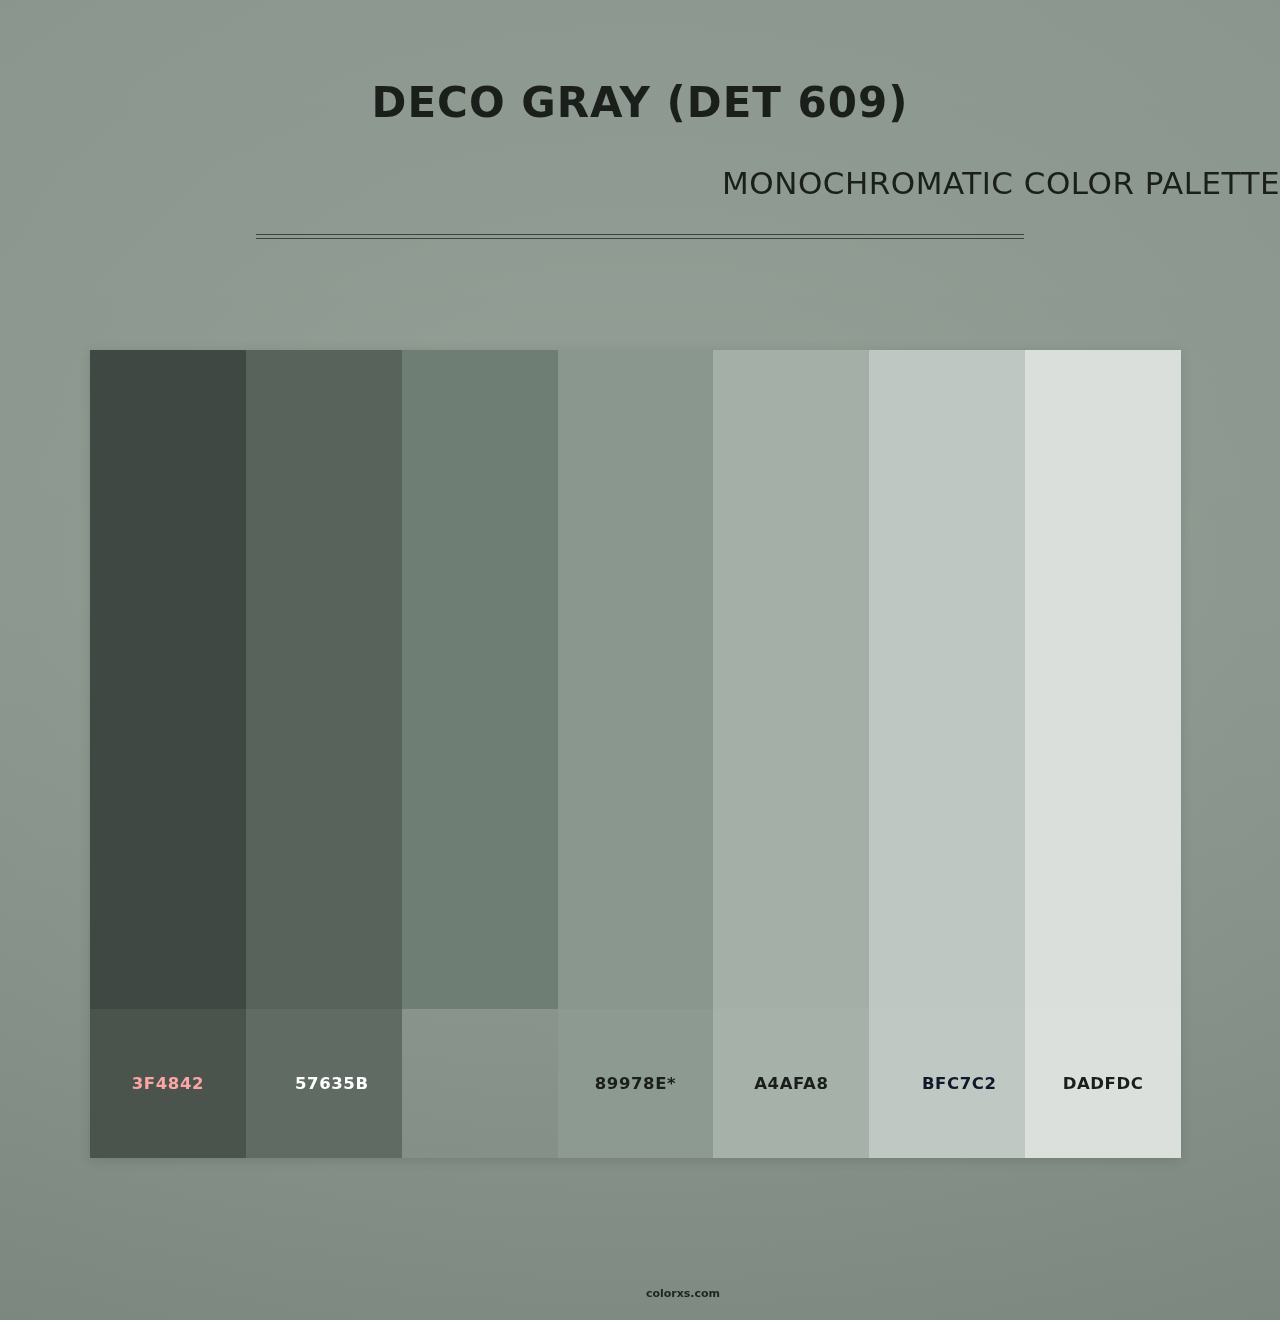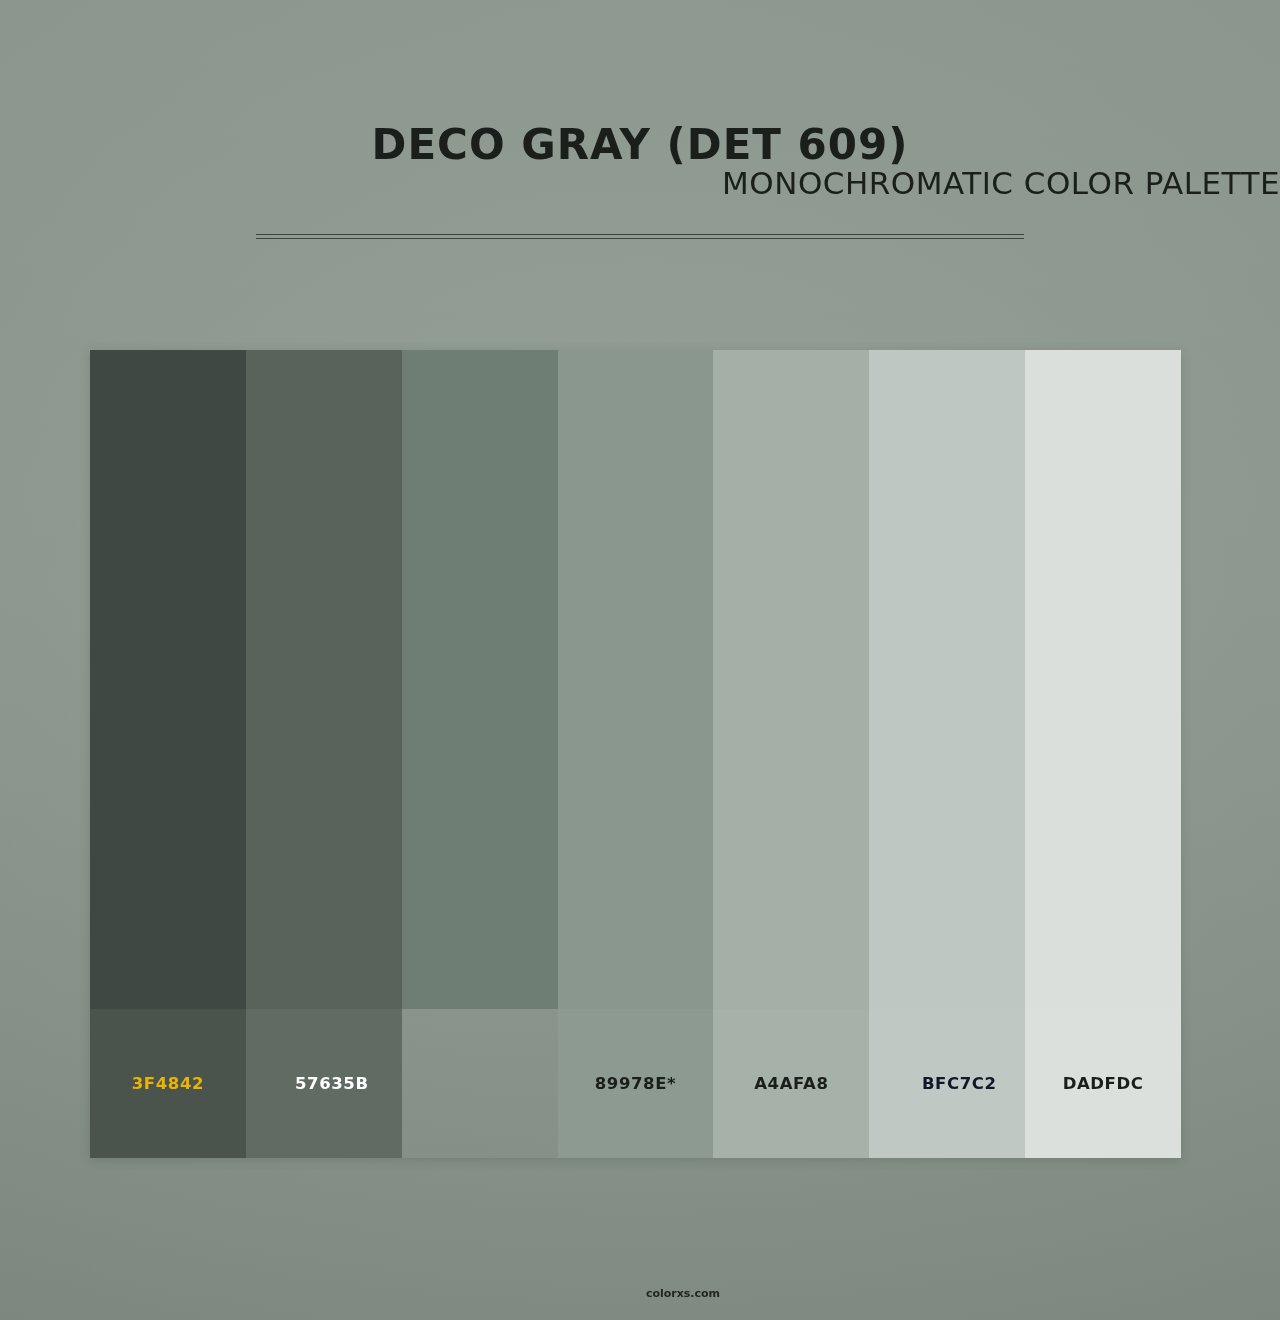--- a/index.html
+++ b/index.html
@@ -24,21 +24,20 @@
   .title {
     position: absolute;
     top: 78px;
     left: 0;
     width: 100%;
     text-align: center;
     font-size: 42px;
     font-weight: bold;
     letter-spacing: 1px;
     color: #1b1f1c;
-    margin-top: 42px;
   }
   .subtitle {
     position: absolute;
     top: 165px;
     left: 0;
     width: 100%;
     text-align: right;
     font-size: 31px;
     font-weight: normal;
     letter-spacing: 0.5px;
@@ -98,21 +97,21 @@
 
 <div class="page">
 
   <div class="title">DECO GRAY (DET 609)</div>
   <div class="subtitle">MONOCHROMATIC COLOR PALETTE</div>
   <div class="divider"></div>
 
   <div class="palette" id="palette">
       <div class="swatch">
         <div class="block" style="background: rgb(63, 72, 66);"></div>
-        <div class="label" style="background: rgb(74, 84, 77); color: #eab308;">3F4842</div>
+        <div class="label" style="background: rgb(74, 84, 77); color: #fca5a5;">3F4842</div>
       </div>
       <div class="swatch">
         <div class="block" style="background: rgb(87, 99, 91);"></div>
         <div class="label" style="background: rgb(95, 107, 99); color: rgb(255, 255, 255); padding-left: 16px;">57635B</div>
       </div>
       <div class="swatch">
         <div class="block" style="background: rgb(111, 126, 116);"></div>
       </div>
       <div class="swatch">
         <div class="block" style="background: rgb(137, 151, 142);"></div>

